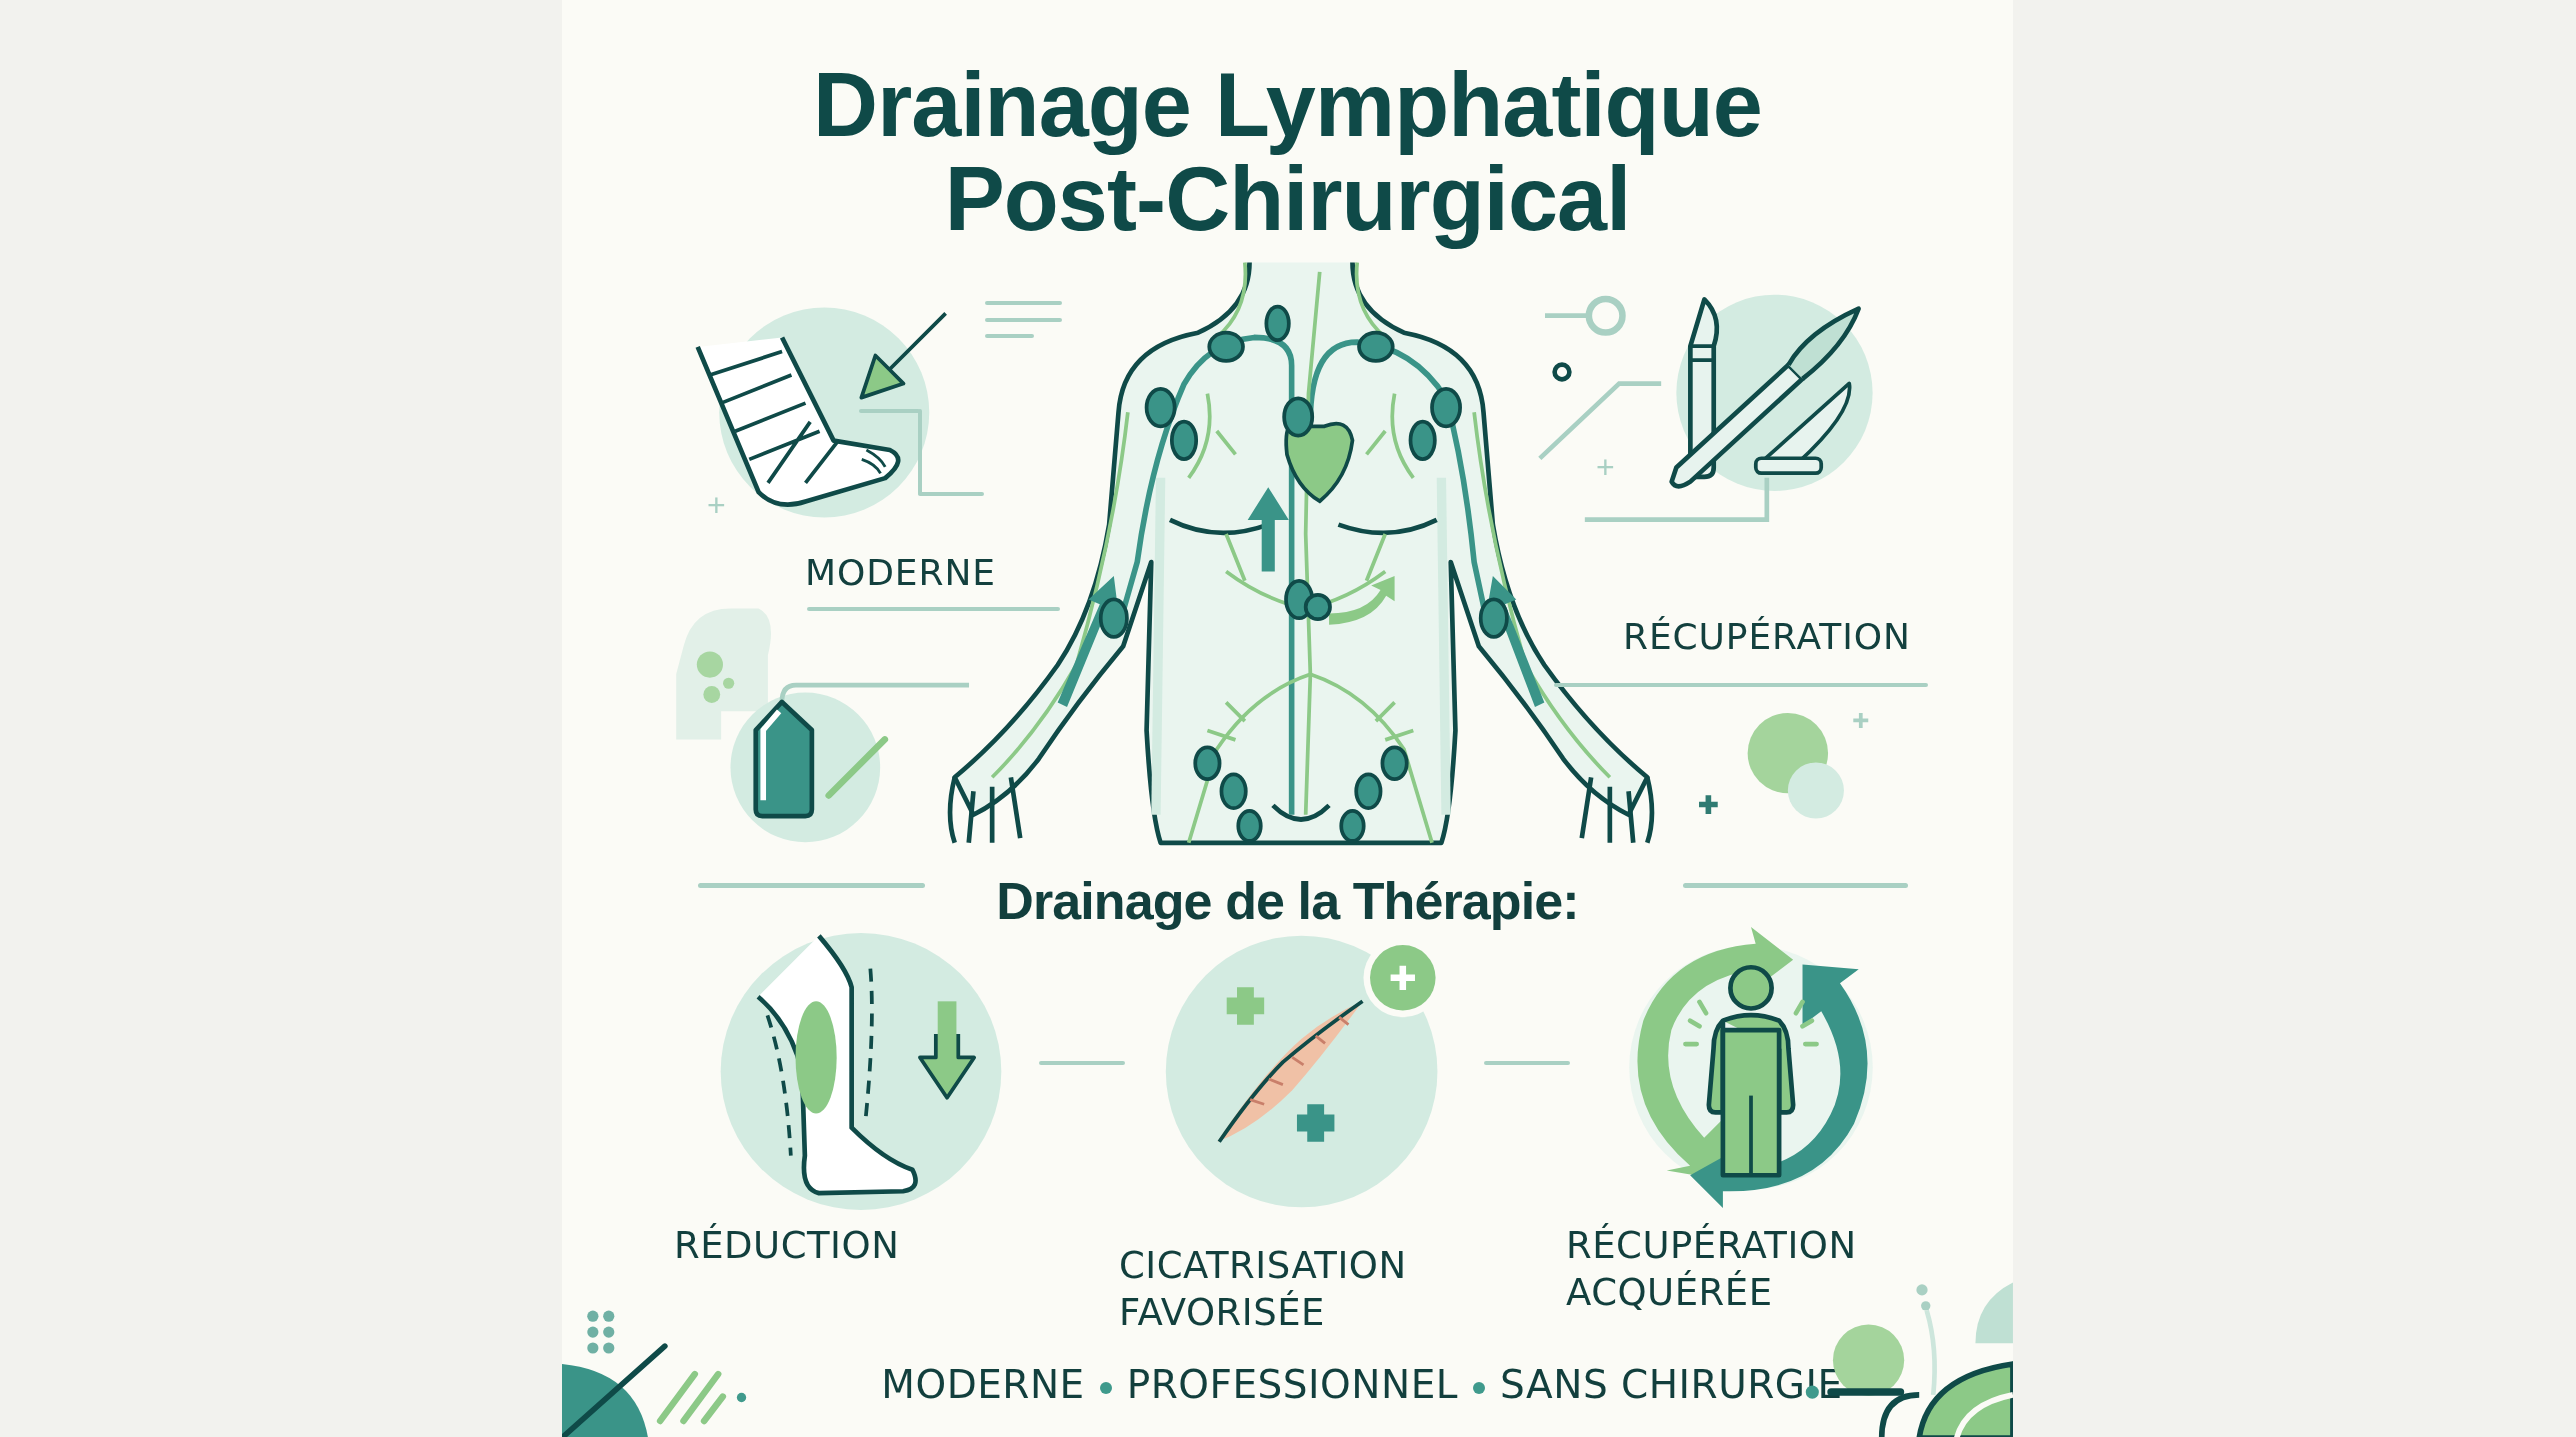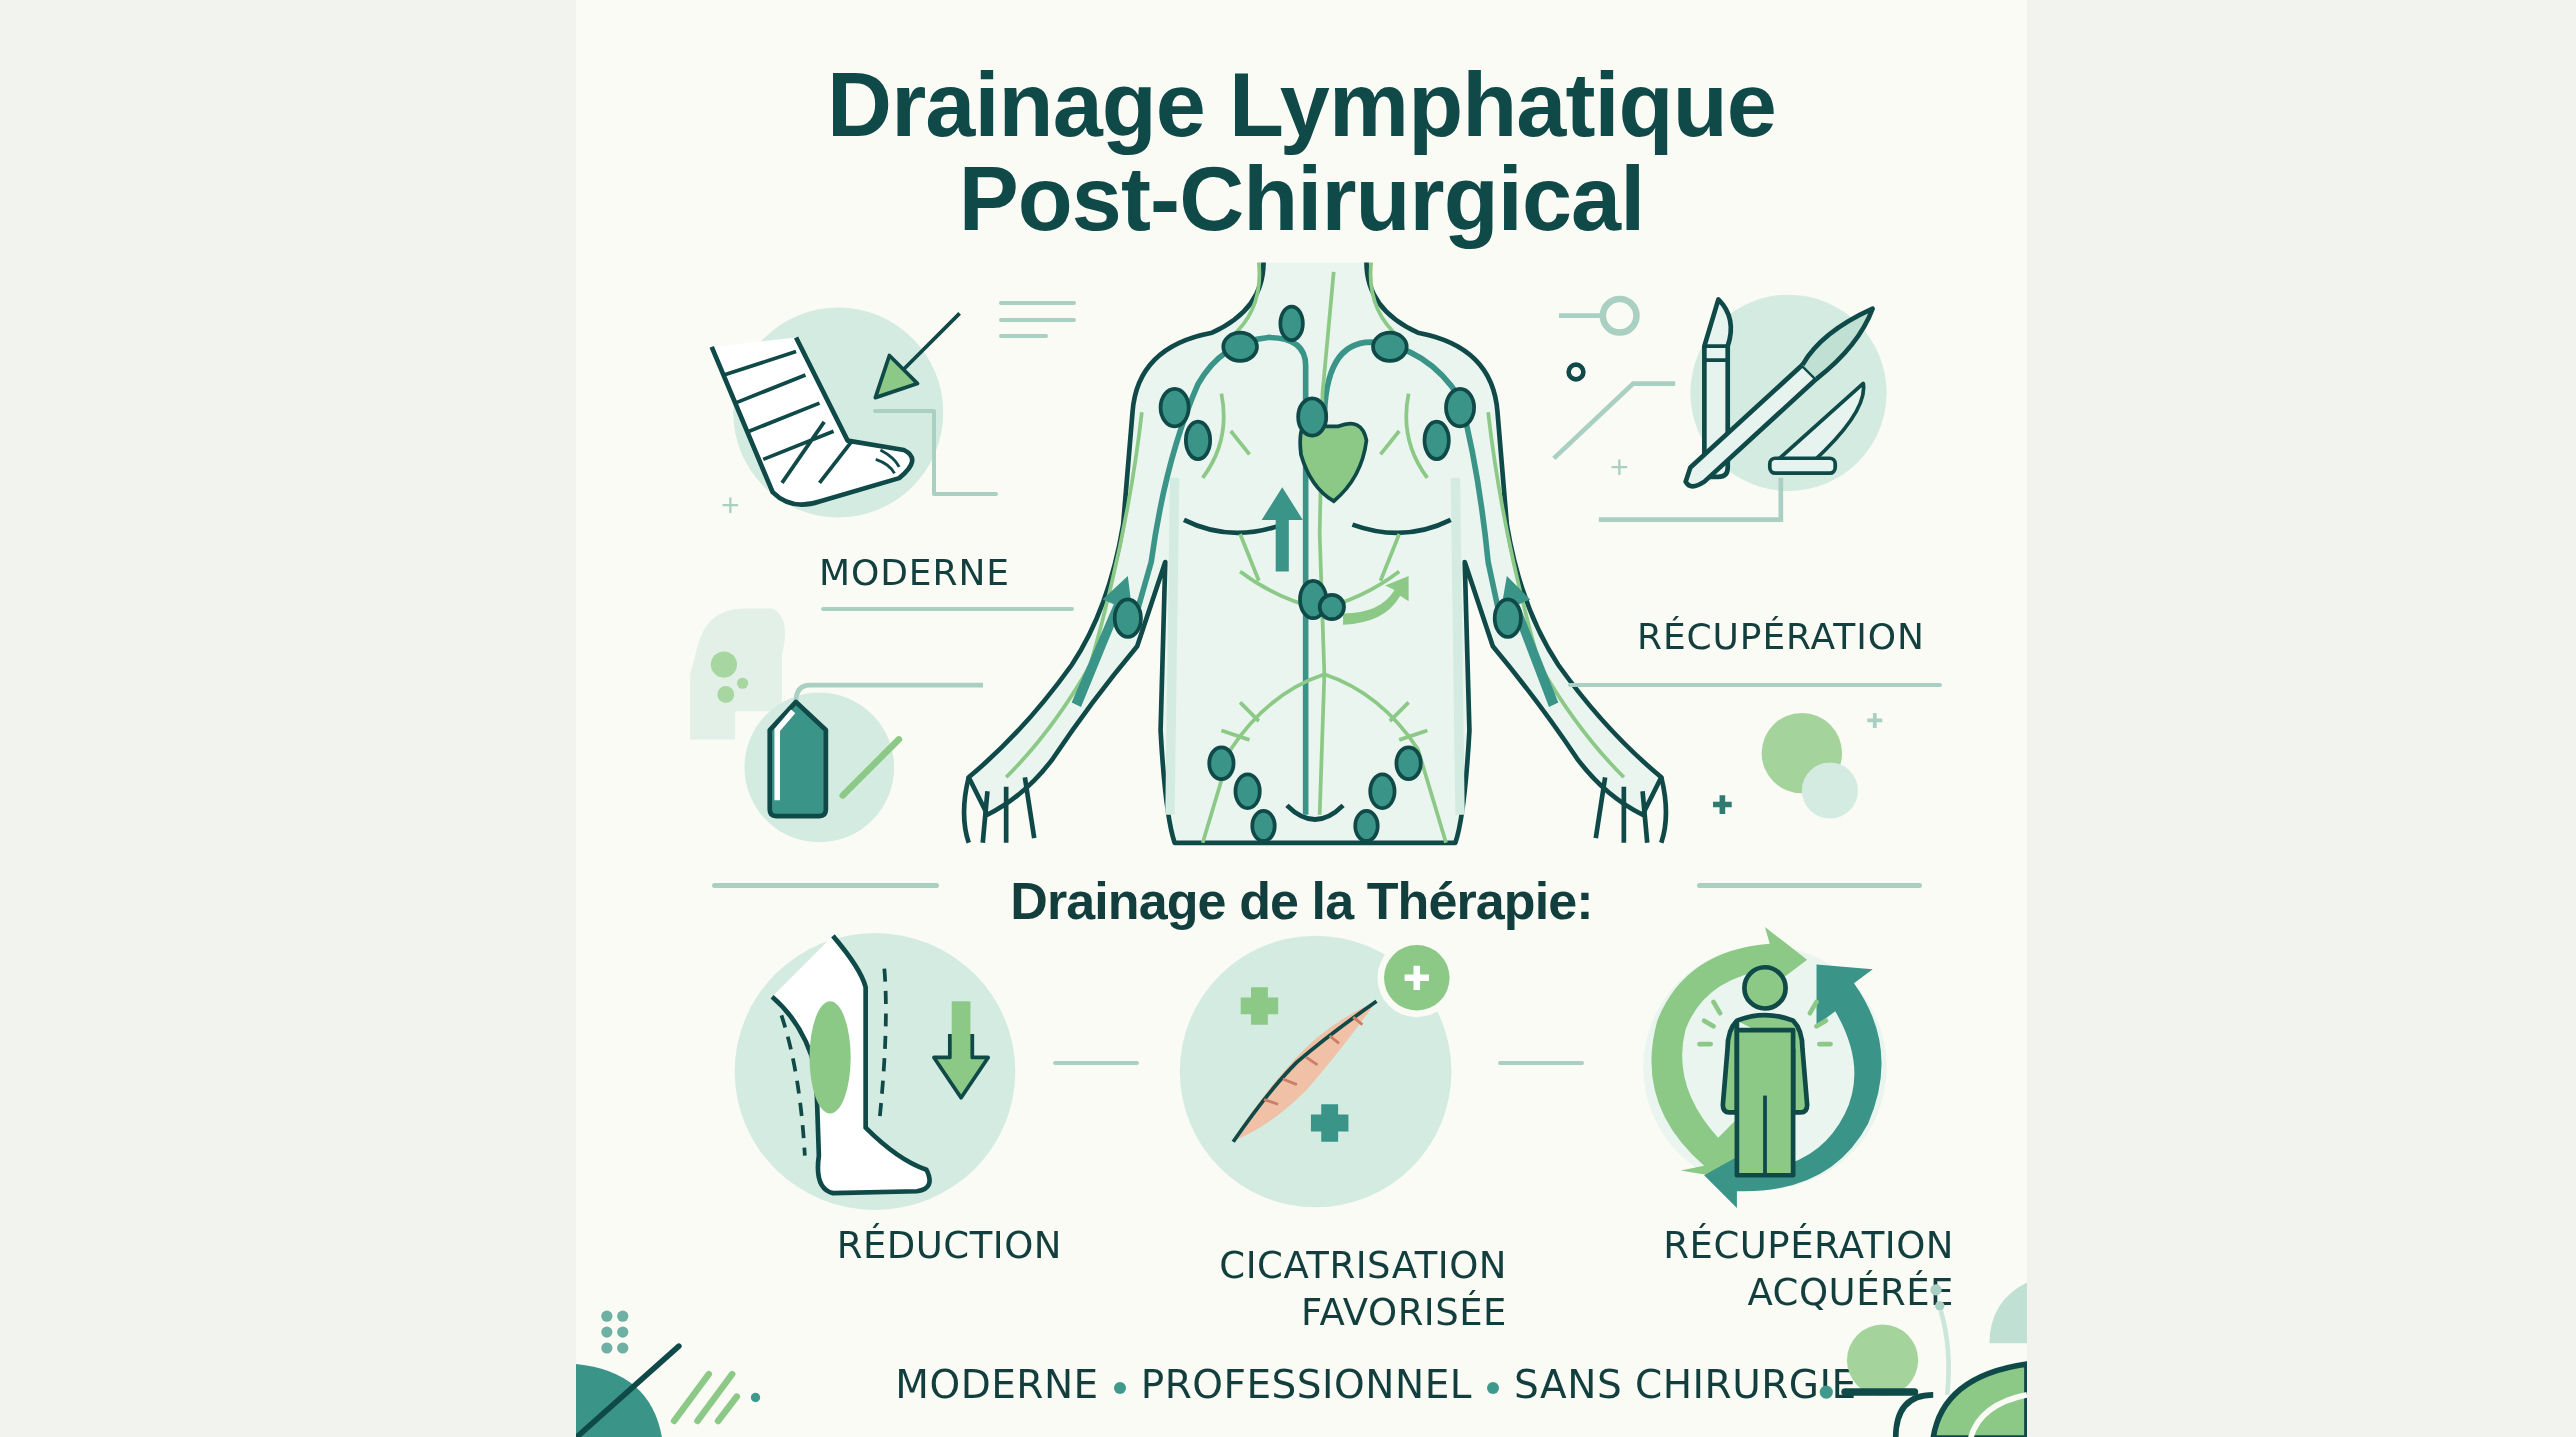--- a/index.html
+++ b/index.html
@@ -2,40 +2,40 @@
 <html style="font-size:15px"><head>
 <meta charset="utf-8">
 <style>
   html, body { margin:0; padding:0; }
   body {
     width:2576px; height:1438px; overflow:hidden; position:relative;
     background:#f2f2ee;
     font-family:"Liberation Sans", "DejaVu Sans", sans-serif;
   }
   .panel {
-    position:absolute; left:576px; top:0; width:1451px; height:1438px;
+    position:absolute; left:562px; top:0; width:1451px; height:1438px;
     background:#fbfbf6; overflow:hidden;
   }
   .abs { position:absolute; }
   .title {
     position:absolute; left:0; width:1451px; text-align:center;
     color:#0f4a48; font-weight:bold; font-size:90px; letter-spacing:-0.9px;
     line-height:94px;
   }
   .label {
     position:absolute; color:#13403e; font-size:36px; letter-spacing:0.9px;
     font-family:"DejaVu Sans", sans-serif; font-weight:normal;
   }
   .rule { position:absolute; height:4.7px; background:#a9d0c3; border-radius:2.8px; }
   .section-title {
     position:absolute; left:0; width:1451px; text-align:center;
     color:#123f3d; font-weight:bold; font-size:52px; letter-spacing:-0.9px;
   }
   .benefit-label {
-    position:absolute; text-align:right; color:#123f3d;
+    position:absolute; text-align:left; color:#123f3d;
     font-family:"DejaVu Sans", sans-serif; font-size:37px; line-height:47px;
     letter-spacing:0.5px; width:374px;
   }
   .tagline {
     position:absolute; left:0; width:1600px; top:1362px; text-align:center;
     color:#123f3d; font-family:"DejaVu Sans", sans-serif; font-size:39px;
     letter-spacing:0.5px; white-space:nowrap;
   }
   .tagline .dot {
     display:inline-block; width:12px; height:12px; border-radius:50%;

